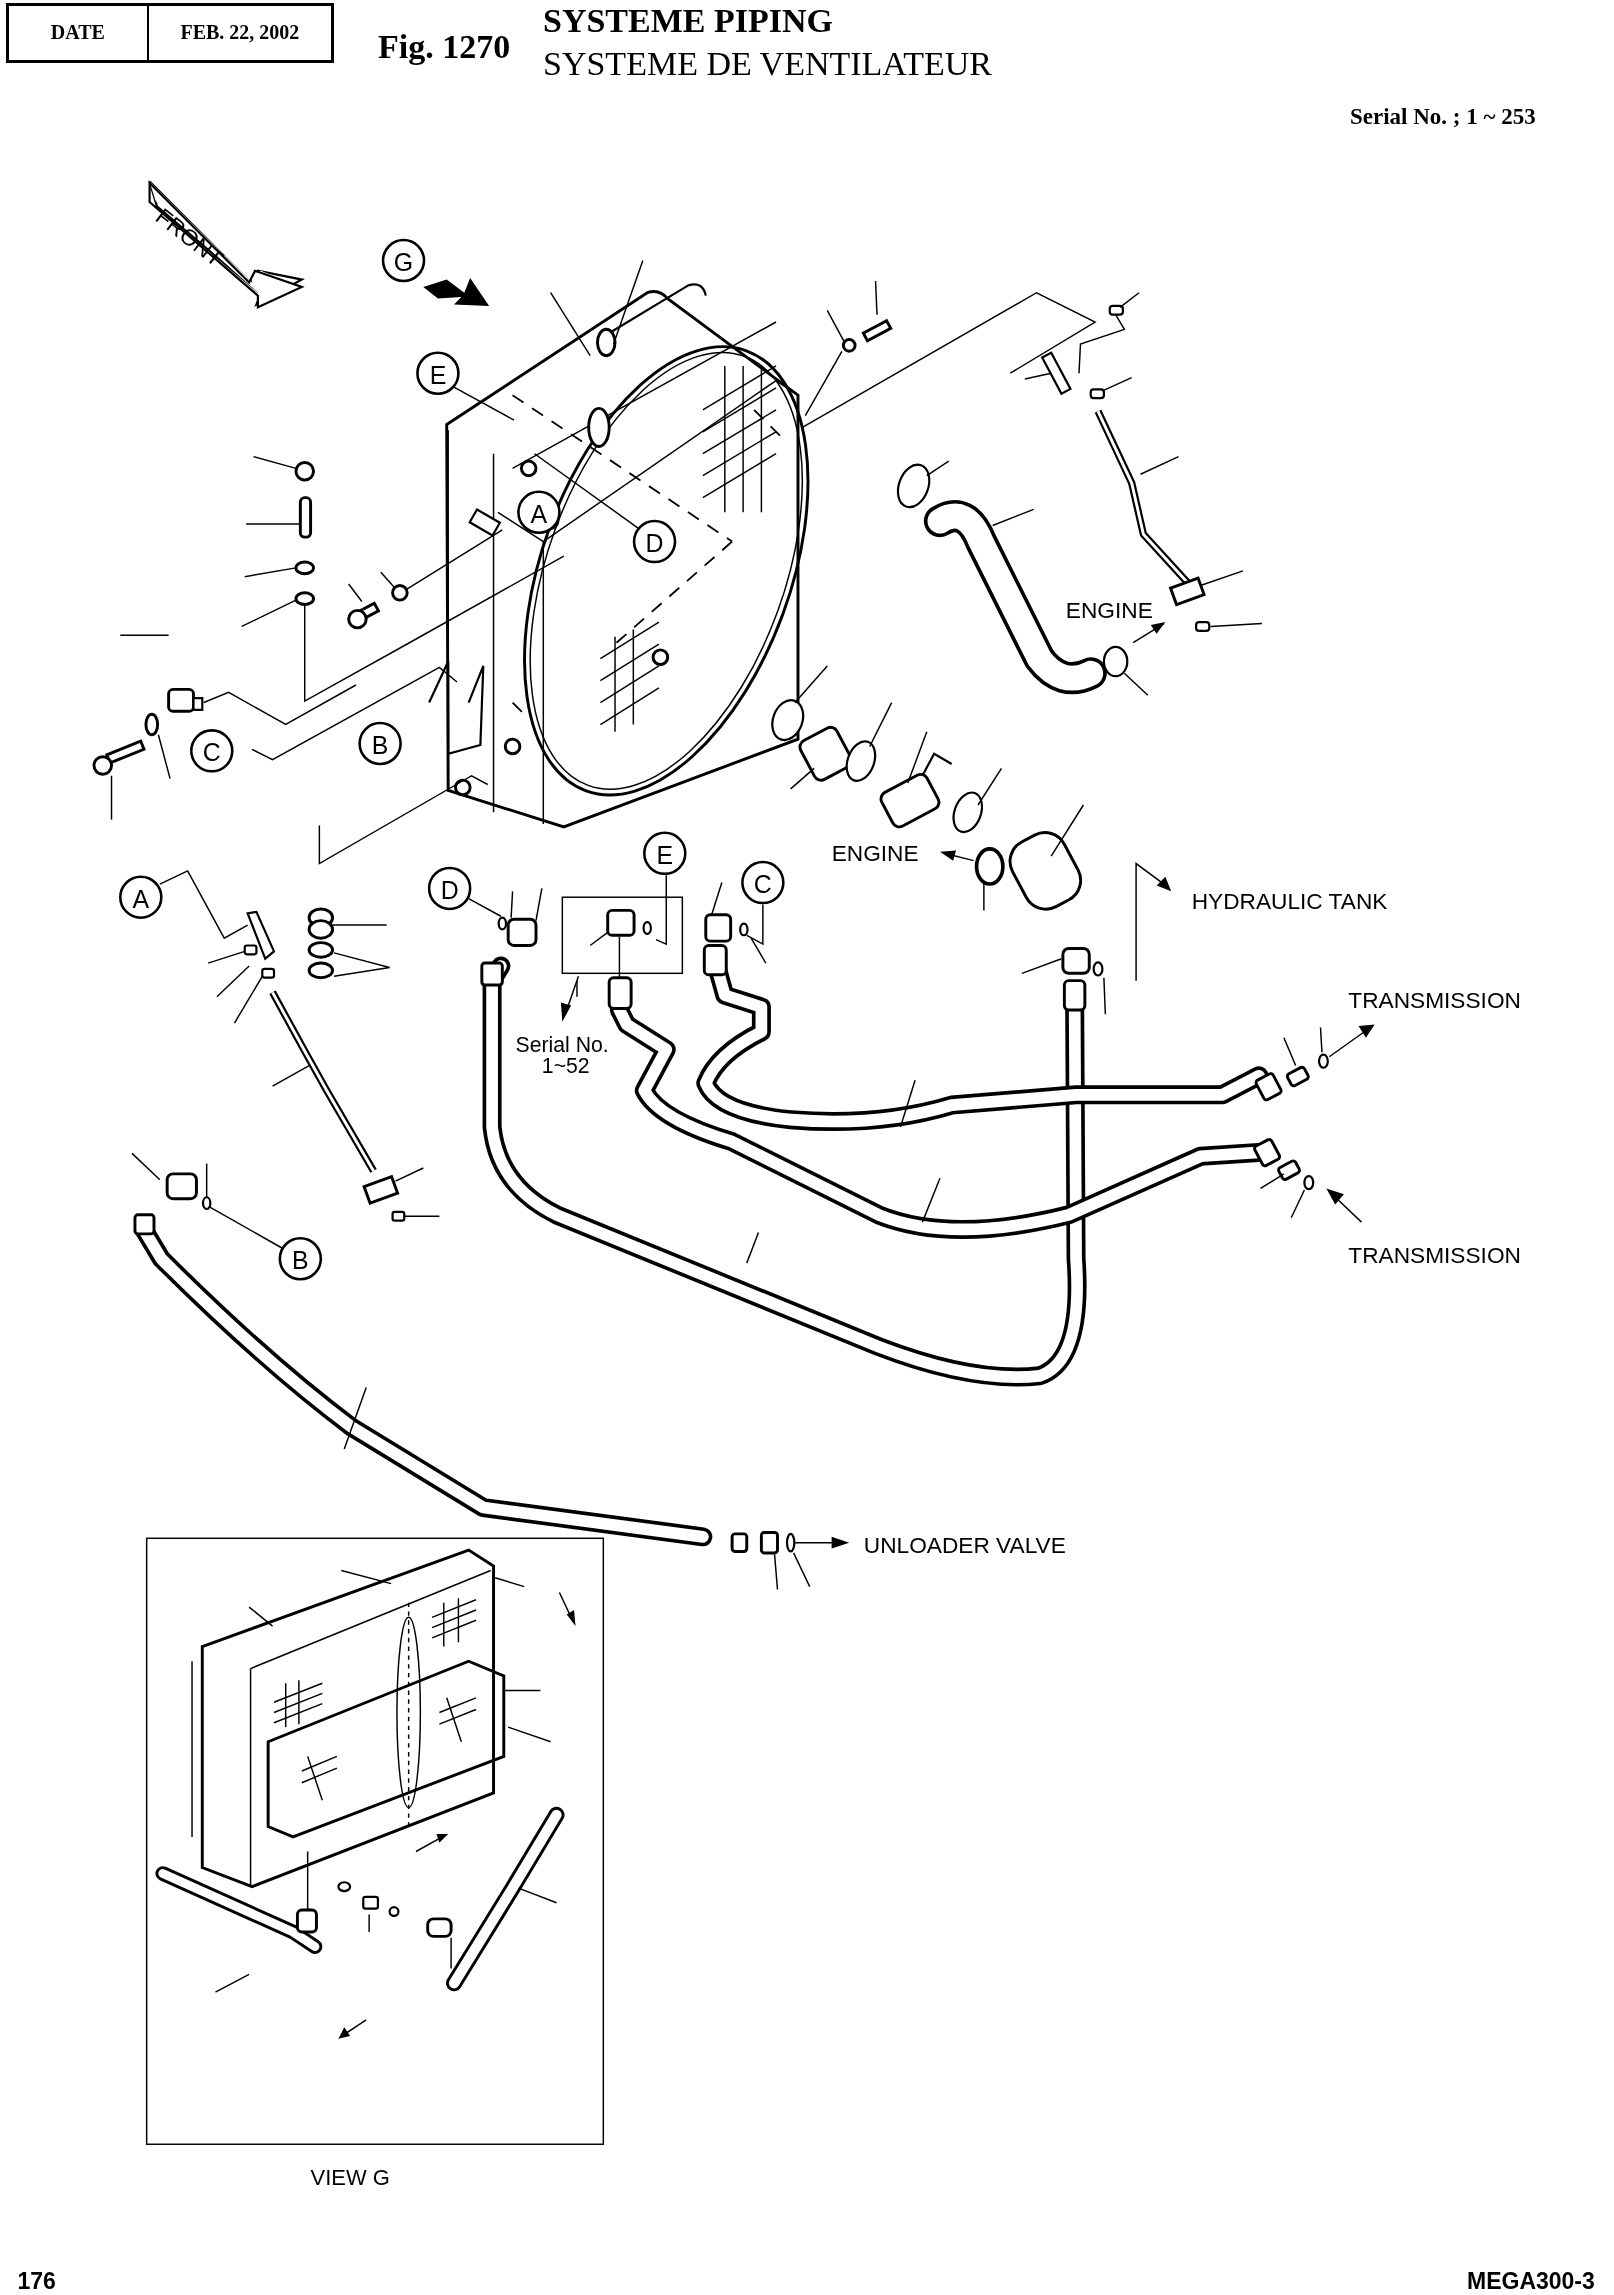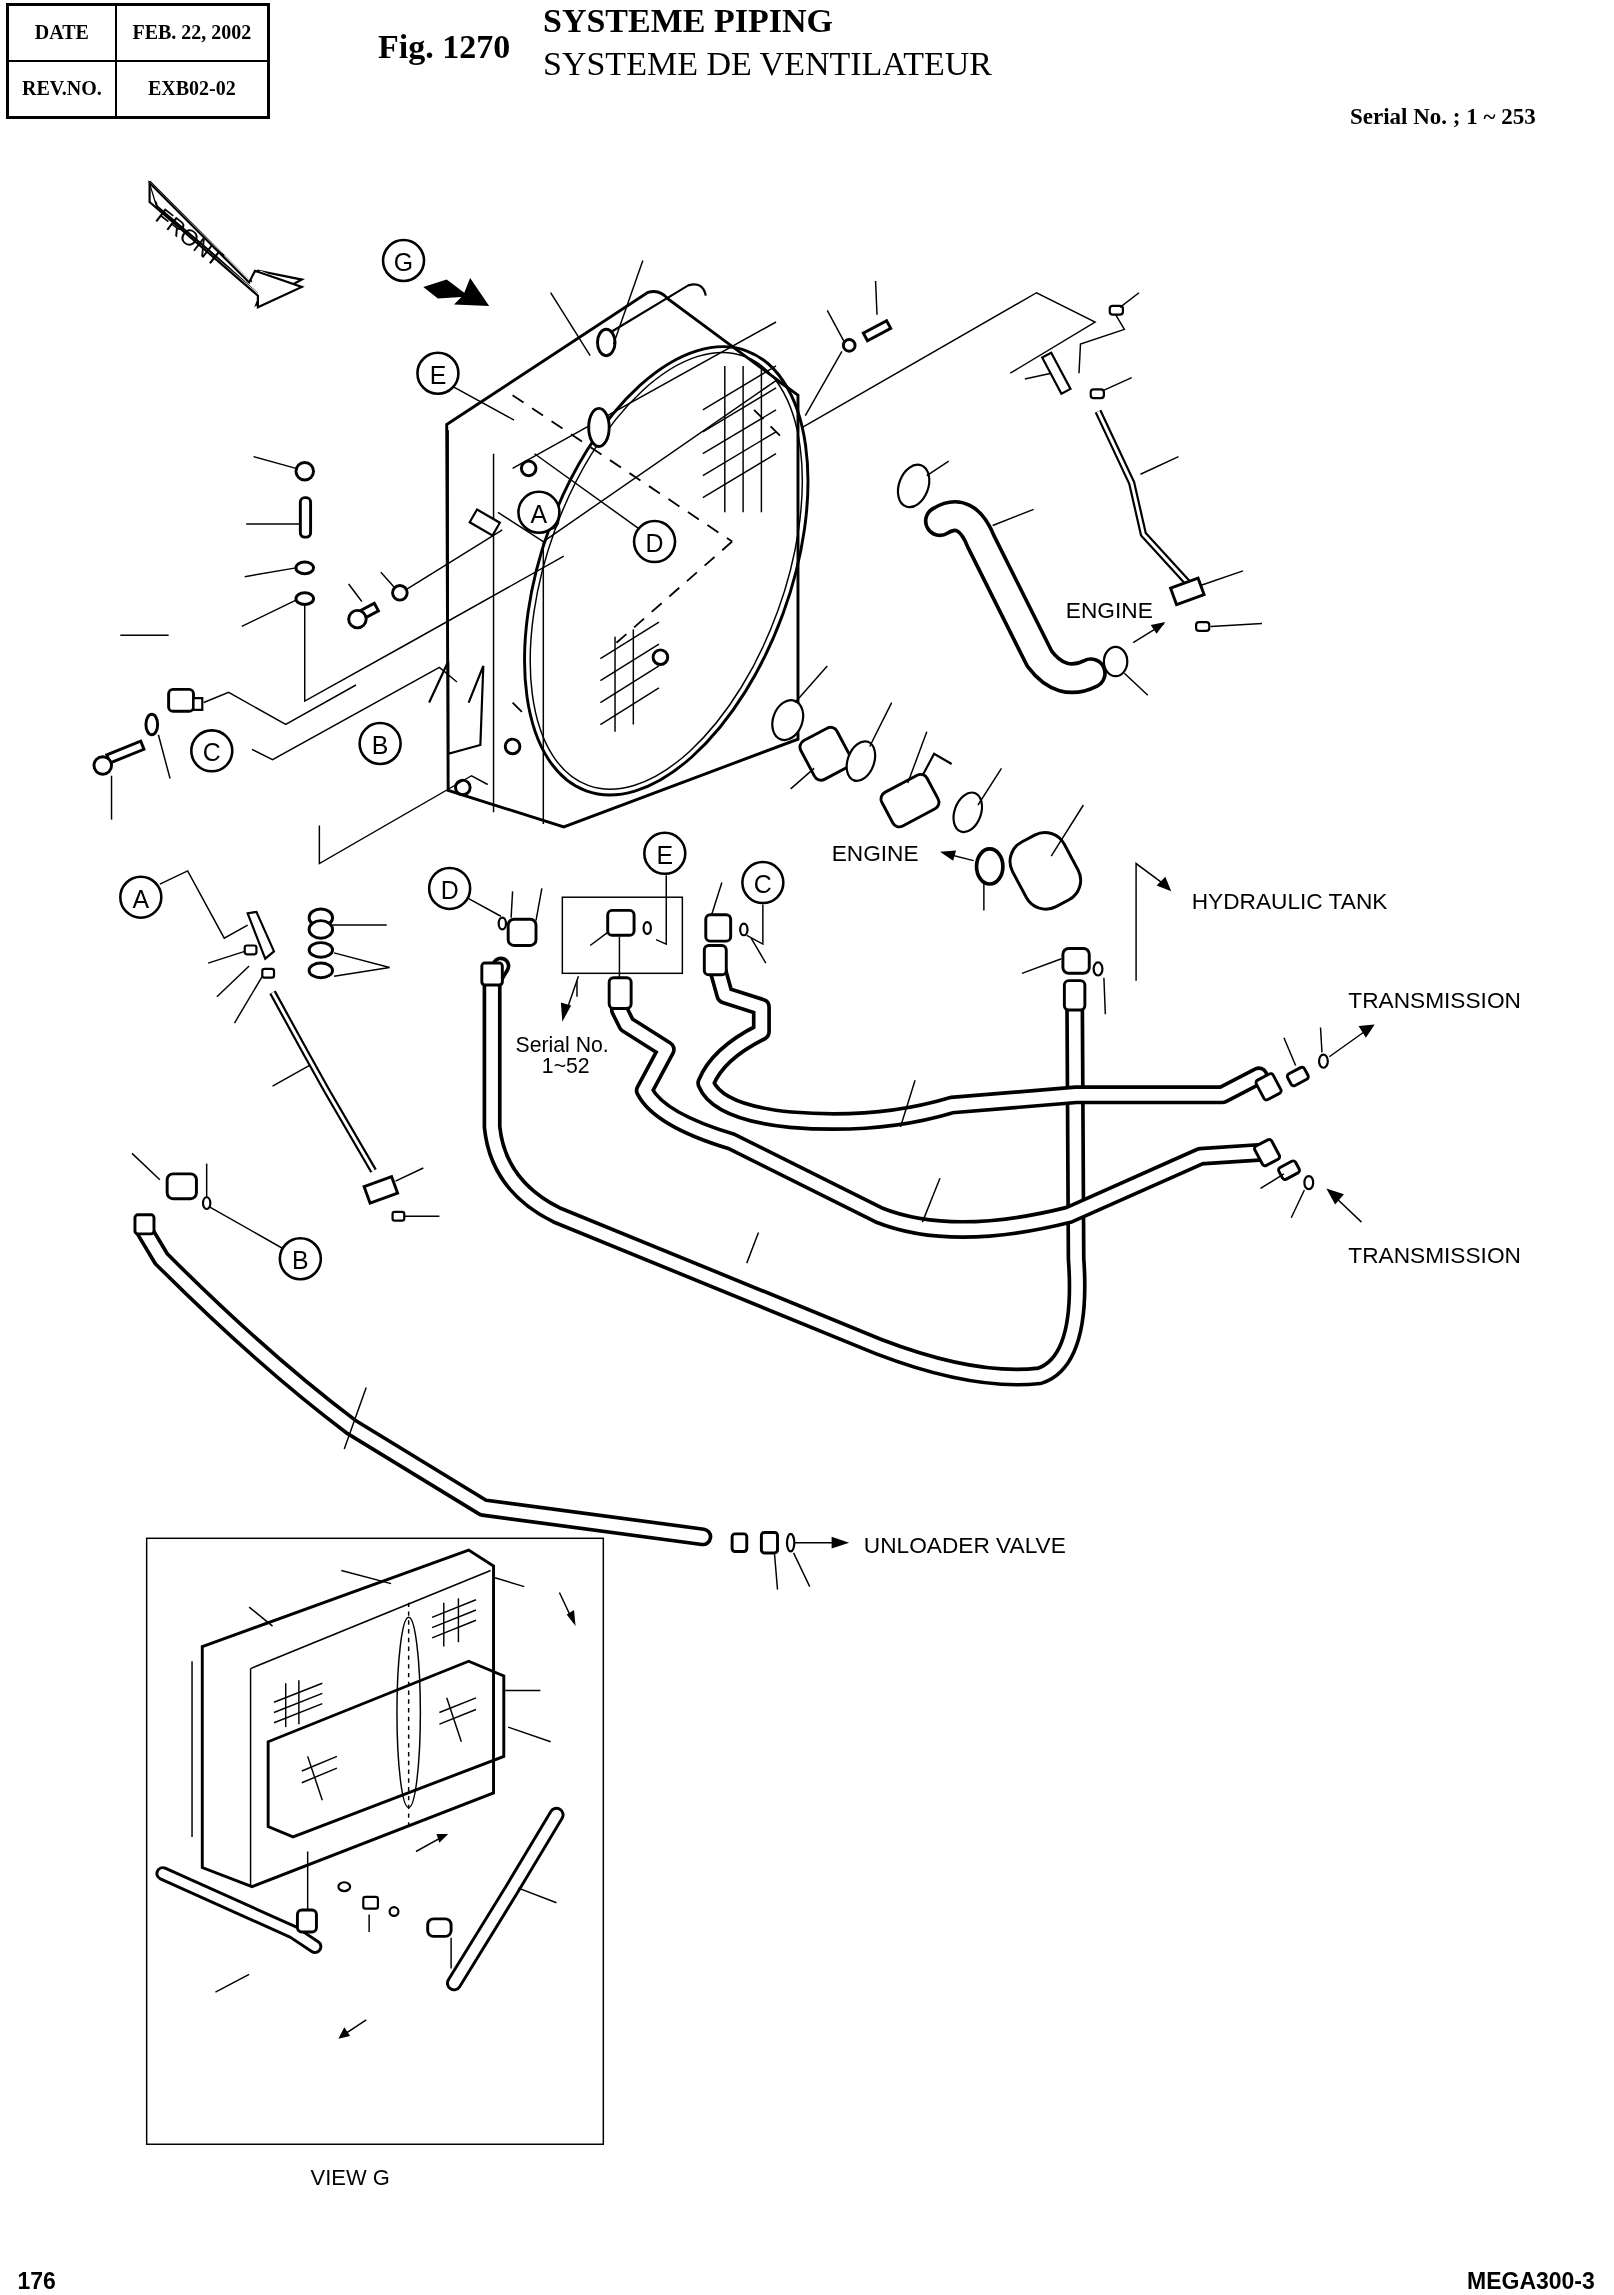--- a/index.html
+++ b/index.html
@@ -1,18 +1,18 @@
 <!DOCTYPE html>
 <html style="font-size:11.7px"><head>
 <meta charset="utf-8">
 <style>
   html, body { margin: 0; padding: 0; background: #ffffff; }
   body { width: 1615px; height: 2295px; position: relative; overflow: hidden; font-family: "Liberation Sans", sans-serif; color: #000; }
   .rev-table { position: absolute; left: 5.9px; top: 2.9px; border-collapse: collapse; border: 3.7px solid #000; font-family: "Liberation Serif", serif; font-weight: bold; }
-  .rev-table td { border: 2.2px solid #000; height: 54px; text-align: center; font-size: 20px; padding: 0 2px; }
+  .rev-table td { border: 2.2px solid #000; height: 54px; text-align: center; font-size: 20px; padding: 0 18px; }
   .rev-table td.k { width: 102px; }
   .rev-table td.v { width: 146px; margin-top: 24px; }
   .fig-no { position: absolute; left: 378px; top: 28px; font-family: "Liberation Serif", serif; font-weight: bold; font-size: 34px; }
   .title1 { position: absolute; left: 543px; top: 1.5px; font-family: "Liberation Serif", serif; font-weight: bold; font-size: 34px; }
   .title2 { position: absolute; left: 543px; top: 45px; font-family: "Liberation Serif", serif; font-weight: normal; font-size: 34px; }
   .serial { position: absolute; left: 1350px; top: 91px; font-family: "Liberation Serif", serif; font-weight: bold; font-size: 23px; margin-top: 13px; }
   .page-no { position: absolute; left: 4.4px; top: 2268px; font-weight: bold; font-size: 23px; margin-left: 13px; }
   .model { position: absolute; left: 1467px; top: 2268px; font-weight: bold; font-size: 23px; }
   svg.drawing { position: absolute; left: 0; top: 0; }
   .ln { stroke: #000; fill: none; stroke-width: 2; }
@@ -28,24 +28,20 @@
   .inset-box { fill: none; stroke: #000; stroke-width: 2; }
 </style>
 </head>
 <body>
 
 <table class="rev-table">
   <tbody>
       <tr>
     <td class="k">DATE</td>
     <td class="v">FEB. 22, 2002</td>
-  </tr>
-  <tr>
-    <td class="k">REV.NO.</td>
-    <td class="v">EXB02-02</td>
   </tr>
 </tbody>
   </table>
 <div class="fig-no">Fig. 1270</div>
 <div class="title1">SYSTEME PIPING</div>
 <div class="title2">SYSTEME DE VENTILATEUR</div>
 <div class="serial">Serial No. ; 1 ~ 253</div>
 
 <svg class="drawing" width="1615" height="2295" viewBox="0 0 2206 3136">
 

